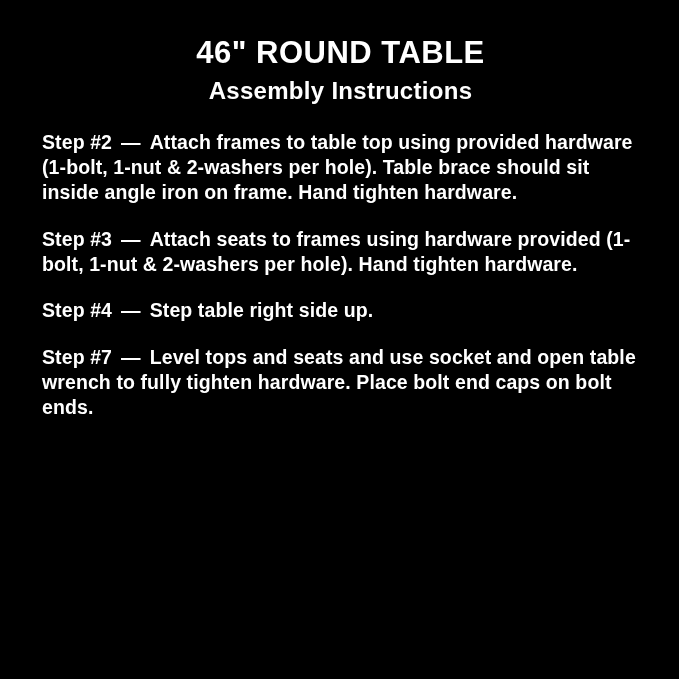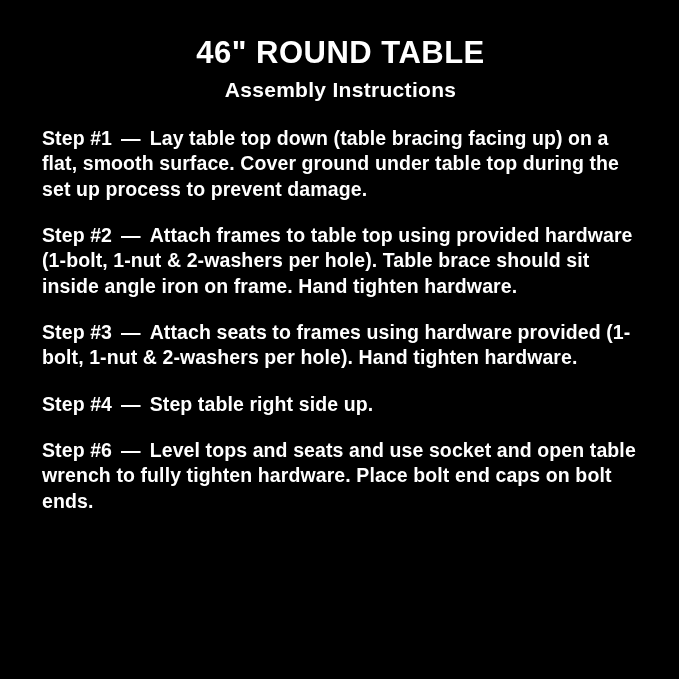--- a/index.html
+++ b/index.html
@@ -22,21 +22,21 @@
   .title {
     margin: 0;
     text-align: center;
     font-size: 31px;
     letter-spacing: 0.5px;
     line-height: 1.25;
   }
   .subtitle {
     margin: 4px 0 0 0;
     text-align: center;
-    font-size: 21px;
+    font-size: 24px;
     letter-spacing: 0.3px;
     line-height: 1.2;
   }
   .steps {
     margin-top: 24px;
   }
   .step {
     margin: 0 0 21px 0;
     font-size: 19.5px;
     line-height: 1.3;
@@ -48,24 +48,23 @@
   }
 </style>
 </head>
 <body>
 
 <div class="poster">
   <h1 class="title">46" ROUND TABLE</h1>
   <h2 class="subtitle">Assembly Instructions</h2>
 
   <div class="steps">
-    <p class="step"><span>Step #1</span><span class="dash">—</span><span>Lay table top down (table bracing facing up) on a flat, smooth surface. Cover ground under table top during the set up process to prevent damage.</span></p>
 
     <p class="step"><span>Step #2</span><span class="dash">—</span><span>Attach frames to table top using provided hardware (1-bolt, 1-nut &amp; 2-washers per hole). Table brace should sit inside angle iron on frame. Hand tighten hardware.</span></p>
 
     <p class="step"><span>Step #3</span><span class="dash">—</span><span>Attach seats to frames using hardware provided (1-bolt, 1-nut &amp; 2-washers per hole). Hand tighten hardware.</span></p>
 
 
     <p class="step"><span>Step #4</span><span class="dash">—</span><span>Step table right side up.</span></p>
 
-    <p class="step"><span>Step #6</span><span class="dash">—</span><span>Level tops and seats and use socket and open table wrench to fully tighten hardware. Place bolt end caps on bolt ends.</span></p>
+    <p class="step"><span>Step #7</span><span class="dash">—</span><span>Level tops and seats and use socket and open table wrench to fully tighten hardware. Place bolt end caps on bolt ends.</span></p>
   </div>
 </div>
 
 </body></html>

